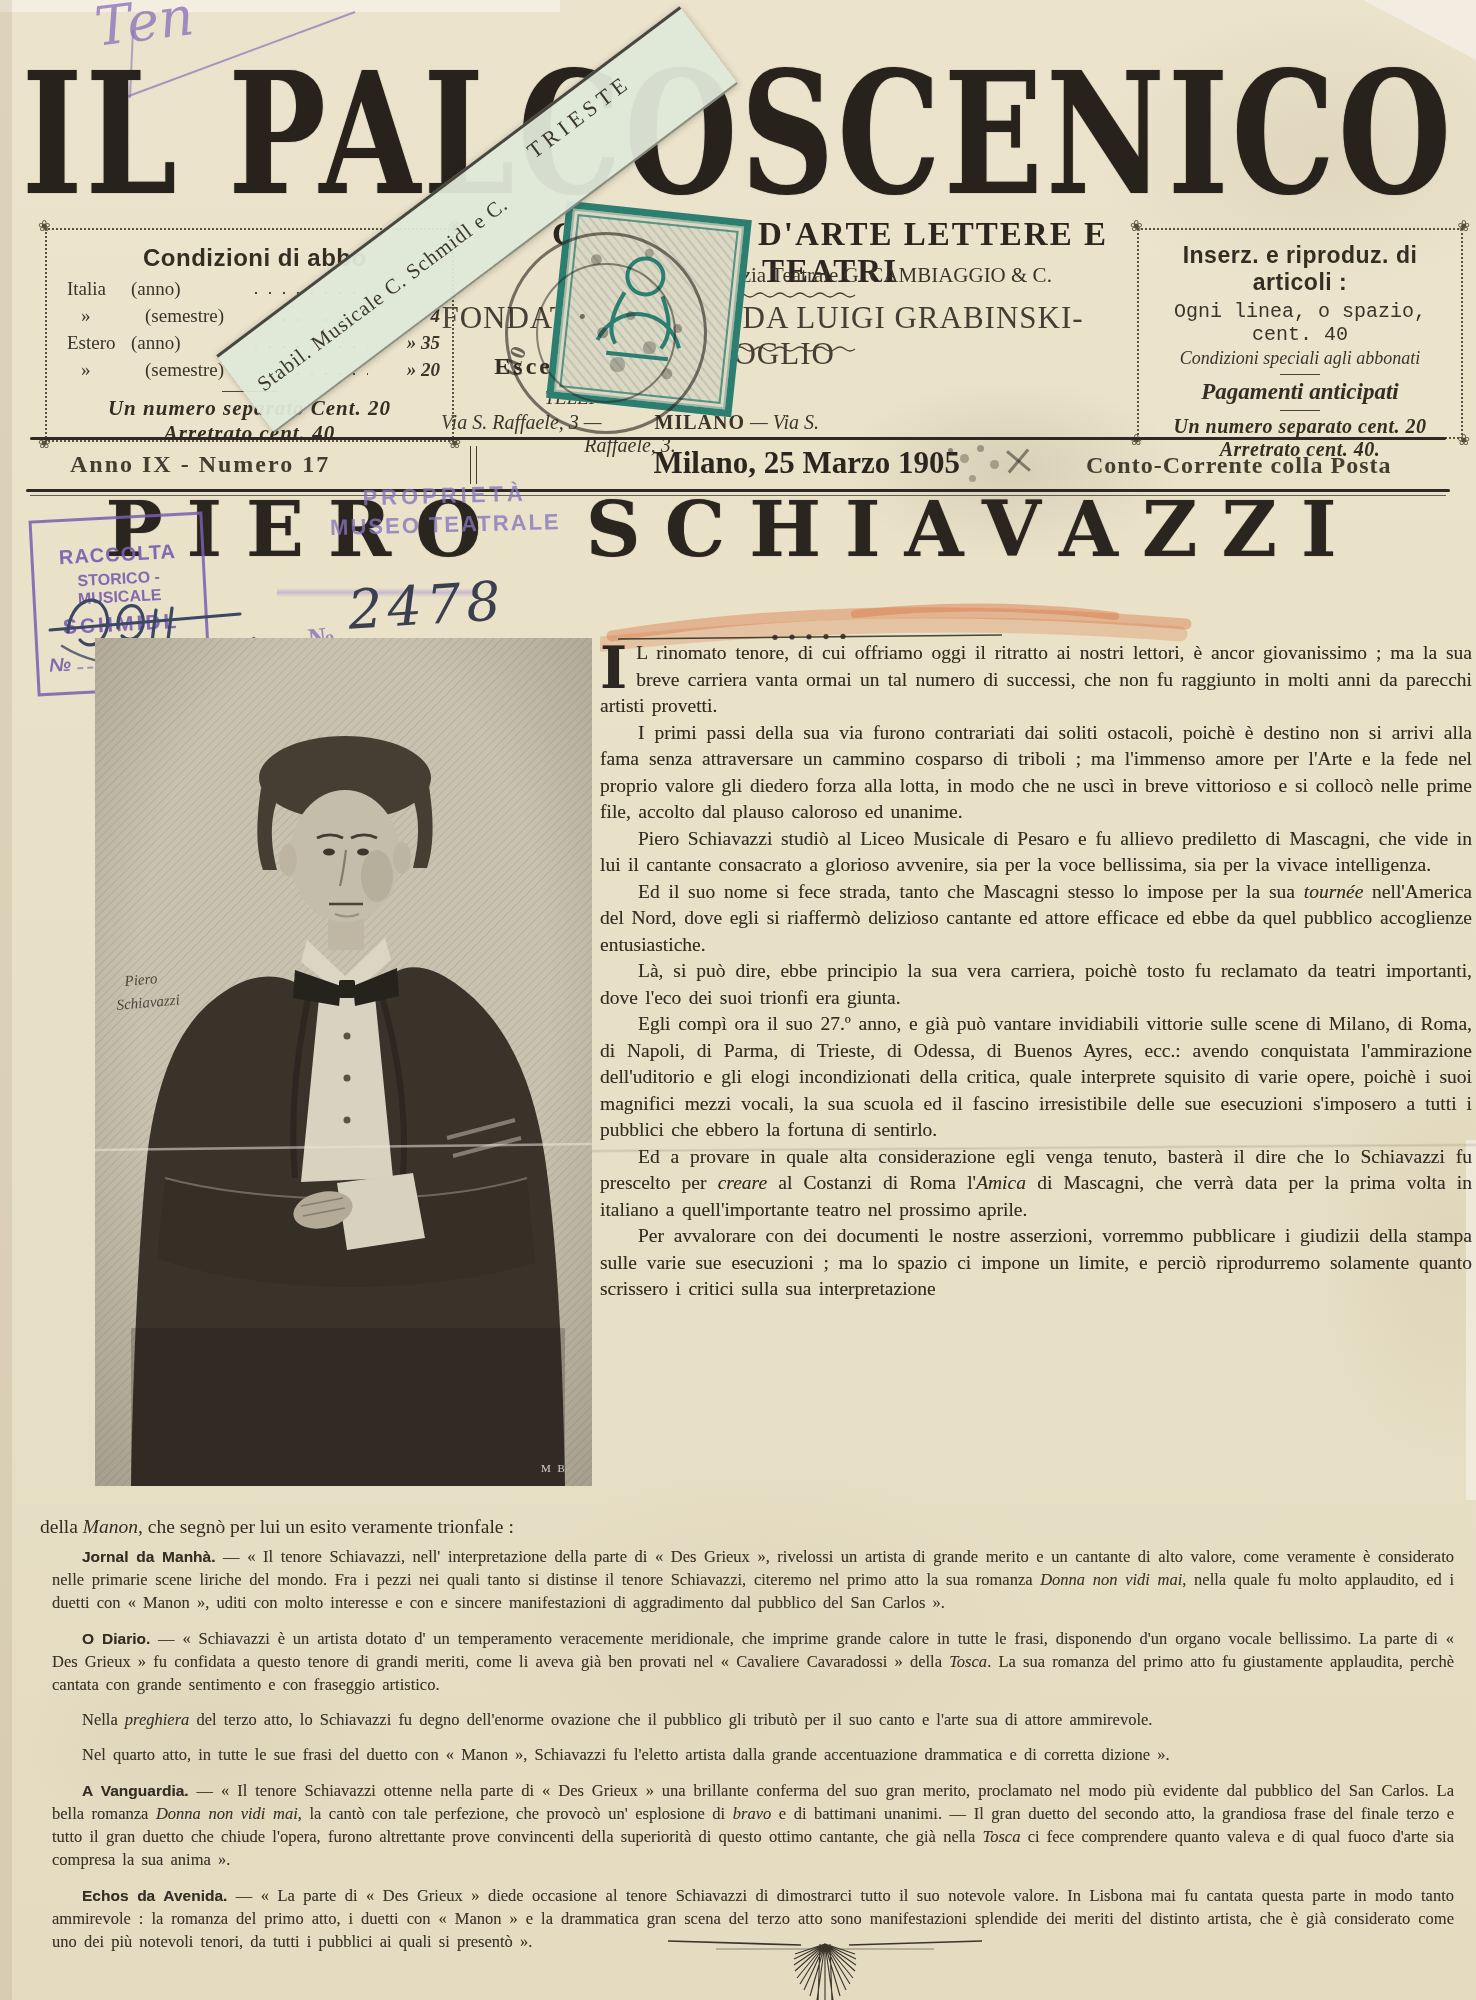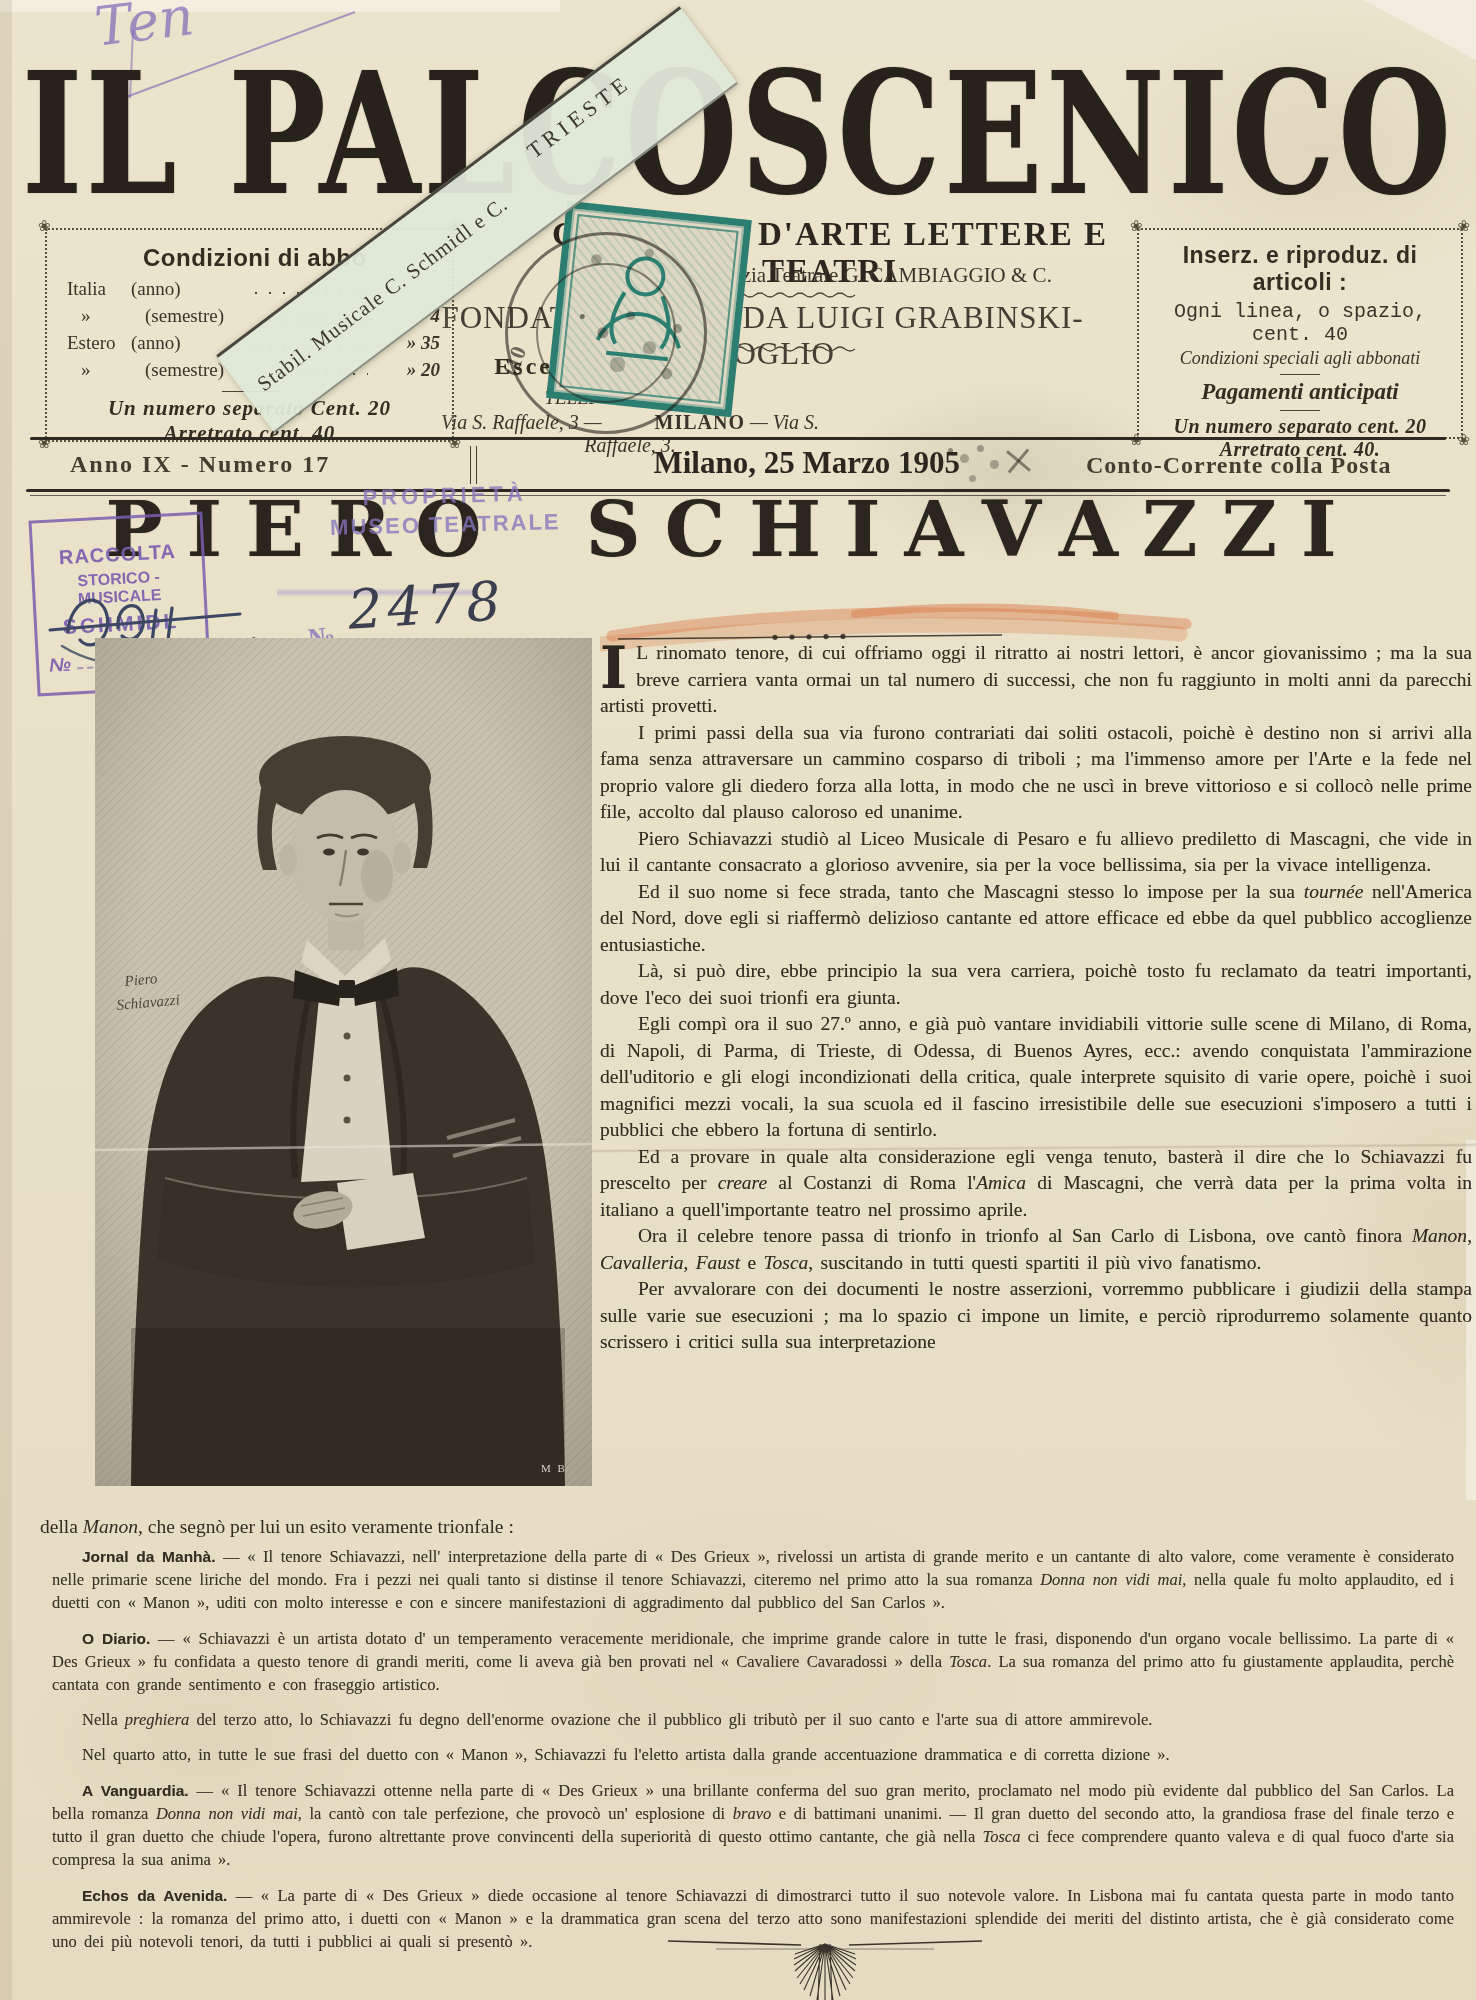--- a/index.html
+++ b/index.html
@@ -337,21 +337,20 @@
 
   <div class="abs article">
     <p class="first"><span class="dropcap">I</span><span>L rinomato tenore, di cui offriamo oggi il ritratto ai nostri lettori, è ancor giovanissimo ; ma la sua breve carriera vanta ormai un tal numero di successi, che non fu raggiunto in molti anni da parecchi artisti provetti.</span></p>
     <p>I primi passi della sua via furono contrariati dai soliti ostacoli, poichè è destino non si arrivi alla fama senza attraversare un cammino cosparso di triboli ; ma l'immenso amore per l'Arte e la fede nel proprio valore gli diedero forza alla lotta, in modo che ne uscì in breve vittorioso e si collocò nelle prime file, accolto dal plauso caloroso ed unanime.</p>
     <p>Piero Schiavazzi studiò al Liceo Musicale di Pesaro e fu allievo prediletto di Mascagni, che vide in lui il cantante consacrato a glorioso avvenire, sia per la voce bellissima, sia per la vivace intelligenza.</p>
     <p>Ed il suo nome si fece strada, tanto che Mascagni stesso lo impose per la sua <i>tournée</i> nell'America del Nord, dove egli si riaffermò delizioso cantante ed attore efficace ed ebbe da quel pubblico accoglienze entusiastiche.</p>
     <p ich=""></p>
     <p>Là, si può dire, ebbe principio la sua vera carriera, poichè tosto fu reclamato da teatri importanti, dove l'eco dei suoi trionfi era giunta.</p>
     <p>Egli compì ora il suo 27.º anno, e già può vantare invidiabili vittorie sulle scene di Milano, di Roma, di Napoli, di Parma, di Trieste, di Odessa, di Buenos Ayres, ecc.: avendo conquistata l'ammirazione dell'uditorio e gli elogi incondizionati della critica, quale interprete squisito di varie opere, poichè i suoi magnifici mezzi vocali, la sua scuola ed il fascino irresistibile delle sue esecuzioni s'imposero a tutti i pubblici che ebbero la fortuna di sentirlo.</p>
     <p>Ed a provare in quale alta considerazione egli venga tenuto, basterà il dire che lo Schiavazzi fu prescelto per <i>creare</i> al Costanzi di Roma l'<i>Amica</i> di Mascagni, che verrà data per la prima volta in italiano a quell'importante teatro nel prossimo aprile.</p>
-    <p>Ora il celebre tenore passa di trionfo in trionfo al San Carlo di Lisbona, ove cantò finora <i>Manon</i>, <i>Cavalleria</i>, <i>Faust</i> e <i>Tosca</i>, suscitando in tutti questi spartiti il più vivo fanatismo.</p>
     <p>Per avvalorare con dei documenti le nostre asserzioni, vorremmo pubblicare i giudizii della stampa sulle varie sue esecuzioni ; ma lo spazio ci impone un limite, e perciò riprodurremo solamente quanto scrissero i critici sulla sua interpretazione</p>
   </div>
   <div class="abs contline">della <i>Manon</i>, che segnò per lui un esito veramente trionfale :</div>
 
   <div class="abs reviews">
     <p class="head"><b class="rsrc">Jornal da Manhà.</b> <span>— « Il tenore Schiavazzi, nell' interpretazione della parte di « Des Grieux », rivelossi un artista di grande merito e un cantante di alto valore, come veramente è considerato nelle primarie scene liriche del mondo. Fra i pezzi nei quali tanto si distinse il tenore Schiavazzi, citeremo nel primo atto la sua romanza <i>Donna non vidi mai</i>, nella quale fu molto applaudito, ed i duetti con « Manon », uditi con molto interesse e con e sincere manifestazioni di aggradimento dal pubblico del San Carlos ».</span></p>
     <p class="head"><b class="rsrc">O Diario.</b> <span>— « Schiavazzi è un artista dotato d' un temperamento veracemente meridionale, che imprime grande calore in tutte le frasi, disponendo d'un organo vocale bellissimo. La parte di « Des Grieux » fu confidata a questo tenore di grandi meriti, come li aveva già ben provati nel « Cavaliere Cavaradossi » della <i>Tosca</i>. La sua romanza del primo atto fu giustamente applaudita, perchè cantata con grande sentimento e con fraseggio artistico.</span></p>
     <p>Nella <i>preghiera</i> del terzo atto, lo Schiavazzi fu degno dell'enorme ovazione che il pubblico gli tributò per il suo canto e l'arte sua di attore ammirevole.</p>
     <p>Nel quarto atto, in tutte le sue frasi del duetto con « Manon », Schiavazzi fu l'eletto artista dalla grande accentuazione drammatica e di corretta dizione ».</p>
     <p class="head"><b class="rsrc">A Vanguardia.</b> <span>— « Il tenore Schiavazzi ottenne nella parte di « Des Grieux » una brillante conferma del suo gran merito, proclamato nel modo più evidente dal pubblico del San Carlos. La bella romanza <i>Donna non vidi mai</i>, la cantò con tale perfezione, che provocò un' esplosione di <i>bravo</i> e di battimani unanimi. — Il gran duetto del secondo atto, la grandiosa frase del finale terzo e tutto il gran duetto che chiude l'opera, furono altrettante prove convincenti della superiorità di questo ottimo cantante, che già nella <i>Tosca</i> ci fece comprendere quanto valeva e di qual fuoco d'arte sia compresa la sua anima ».</span></p>

